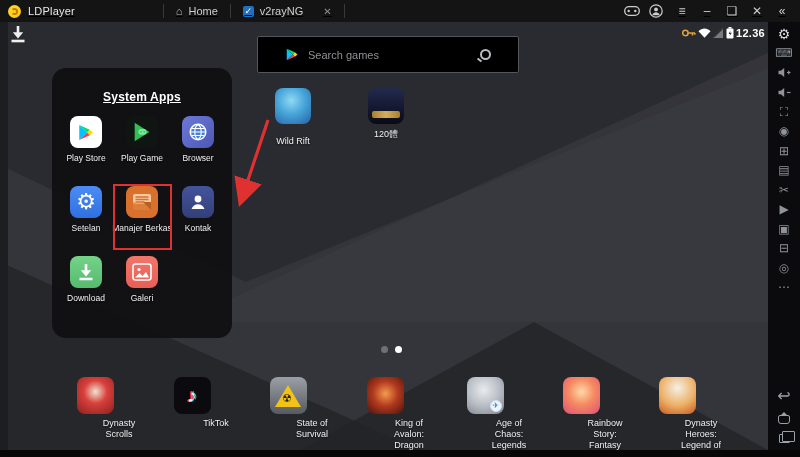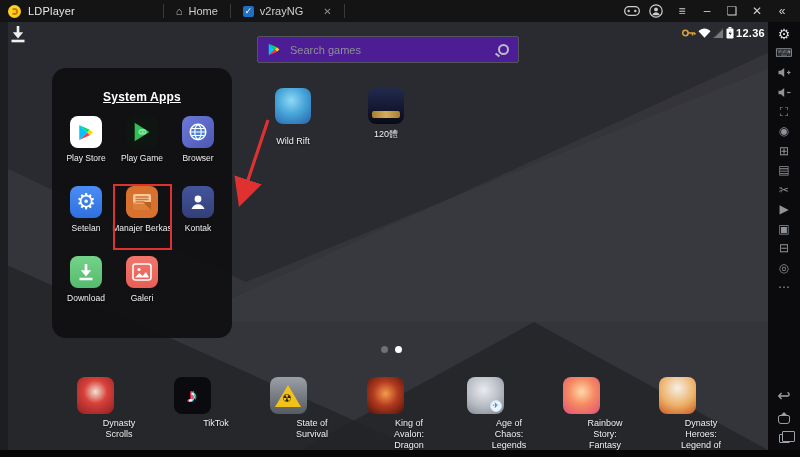--- a/index.html
+++ b/index.html
@@ -1,20 +1,20 @@
 <!DOCTYPE html>
 <html><head>
 <meta charset="utf-8">
 <style>
   * { margin:0; padding:0; box-sizing:border-box; }
   html,body { width:800px; height:457px; overflow:hidden; background:#000; }
   body { font-family:"Liberation Sans", sans-serif; position:relative; }
 
   
-  .titlebar { position:absolute; top:0; left:0; width:800px; height:22px; background:#141414; display:flex; align-items:center; z-index:50; }
+  .titlebar { position:absolute; top:0; left:0; width:800px; height:22px; background:#141414; display:flex; align-items:center; z-index:50;text-decoration:underline; }
   .logo { width:13px; height:13px; border-radius:50%; margin-left:8px;
           background:radial-gradient(circle at 40% 40%, #ffd21e 55%, #f5a300 100%); position:relative; }
   .logo::after { content:""; position:absolute; inset:3px; border-radius:50%; border:2px solid #c97a00; border-left-color:transparent; }
   .app-name { color:#e8e8e8; font-size:11px; margin-left:7px; letter-spacing:.2px; }
   .tb-sep { width:1px; height:14px; background:#3a3a3a; }
   .tab { display:flex; align-items:center; gap:6px; height:22px; padding:0 12px; color:#cfcfcf; font-size:11px; }
   .tab .glyph { color:#b9b9b9; font-size:11px; }
   .v2-ic { width:11px; height:11px; border-radius:2px; background:#1f6fc4; color:#fff; font-size:9px; line-height:11px; text-align:center; }
   .tab-close { color:#8f8f8f; font-size:10px; margin-left:14px; }
   .tb-right { margin-left:auto; display:flex; align-items:center; gap:9px; padding-right:10px; color:#c9c9c9; }
@@ -33,22 +33,22 @@
   .p5 { left:0; top:0; width:8px; height:428px; background:#1d1e22; }
 
   
   .statusrow { position:absolute; top:5px; right:3px; display:flex; align-items:center; gap:2px; }
   .clock { color:#fff; font-size:11px; font-weight:bold; letter-spacing:.3px; }
 
   
   .fl-download { position:absolute; left:8px; top:3px; }
 
   
-  .searchbar { position:absolute; left:257px; top:14px; width:262px; height:27px; background:#4c1d95;
-               border:1px solid #53555b; border-radius:2px; display:flex; align-items:center; padding:0 9px; gap:9px; }
+  .searchbar { position:absolute; left:257px; top:14px; width:262px; height:37px; background:#000000;
+               border:1px solid #53555b; border-radius:2px; display:flex; align-items:center; padding:0 27px; gap:9px; }
   .searchbar .ph { color:#8e9196; font-size:11px; flex:1; }
   .mag { width:11px; height:11px; border:2px solid #b9bcc1; border-radius:50%; position:relative; }
   .mag::after { content:""; position:absolute; width:5px; height:2px; background:#b9bcc1; transform:rotate(40deg); left:-5px; top:8px; }
 
   
   .appitem { position:absolute; width:70px; display:flex; flex-direction:column; align-items:center; gap:5px; }
   .aicon { width:36px; height:36px; border-radius:8px; position:relative; overflow:hidden; display:flex; align-items:center; justify-content:center; }
   .alabel { color:#f1f1f1; font-size:9px; text-align:center; line-height:11px; text-shadow:0 1px 2px rgba(0,0,0,.6); }
 
   

